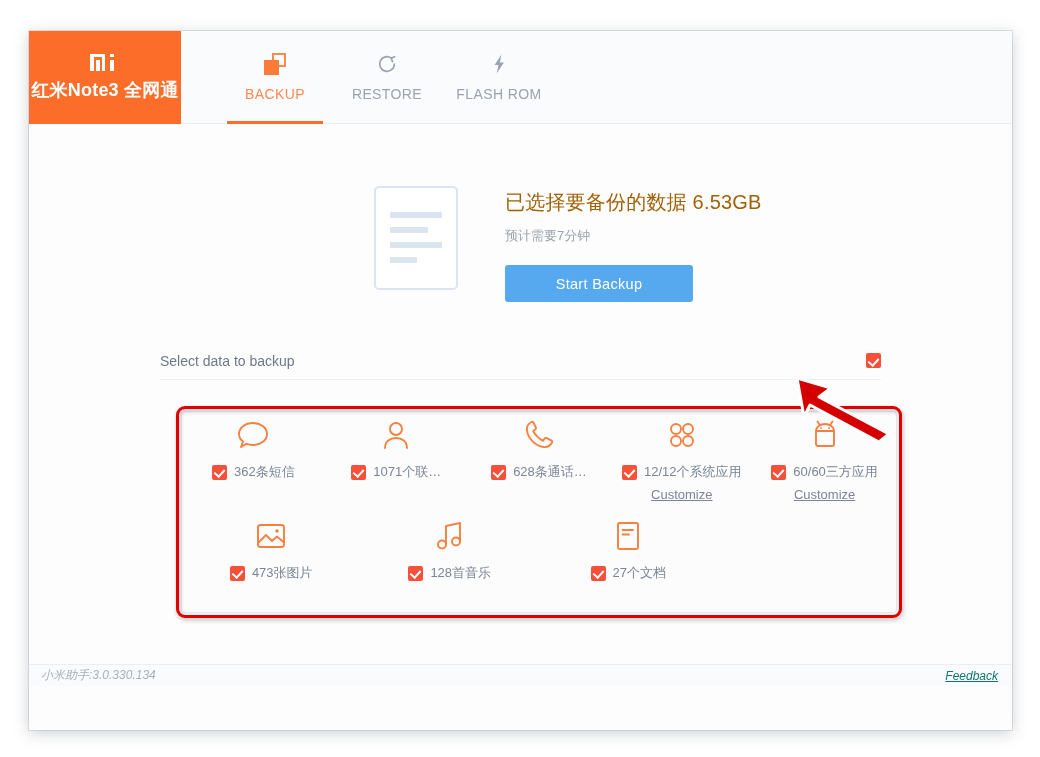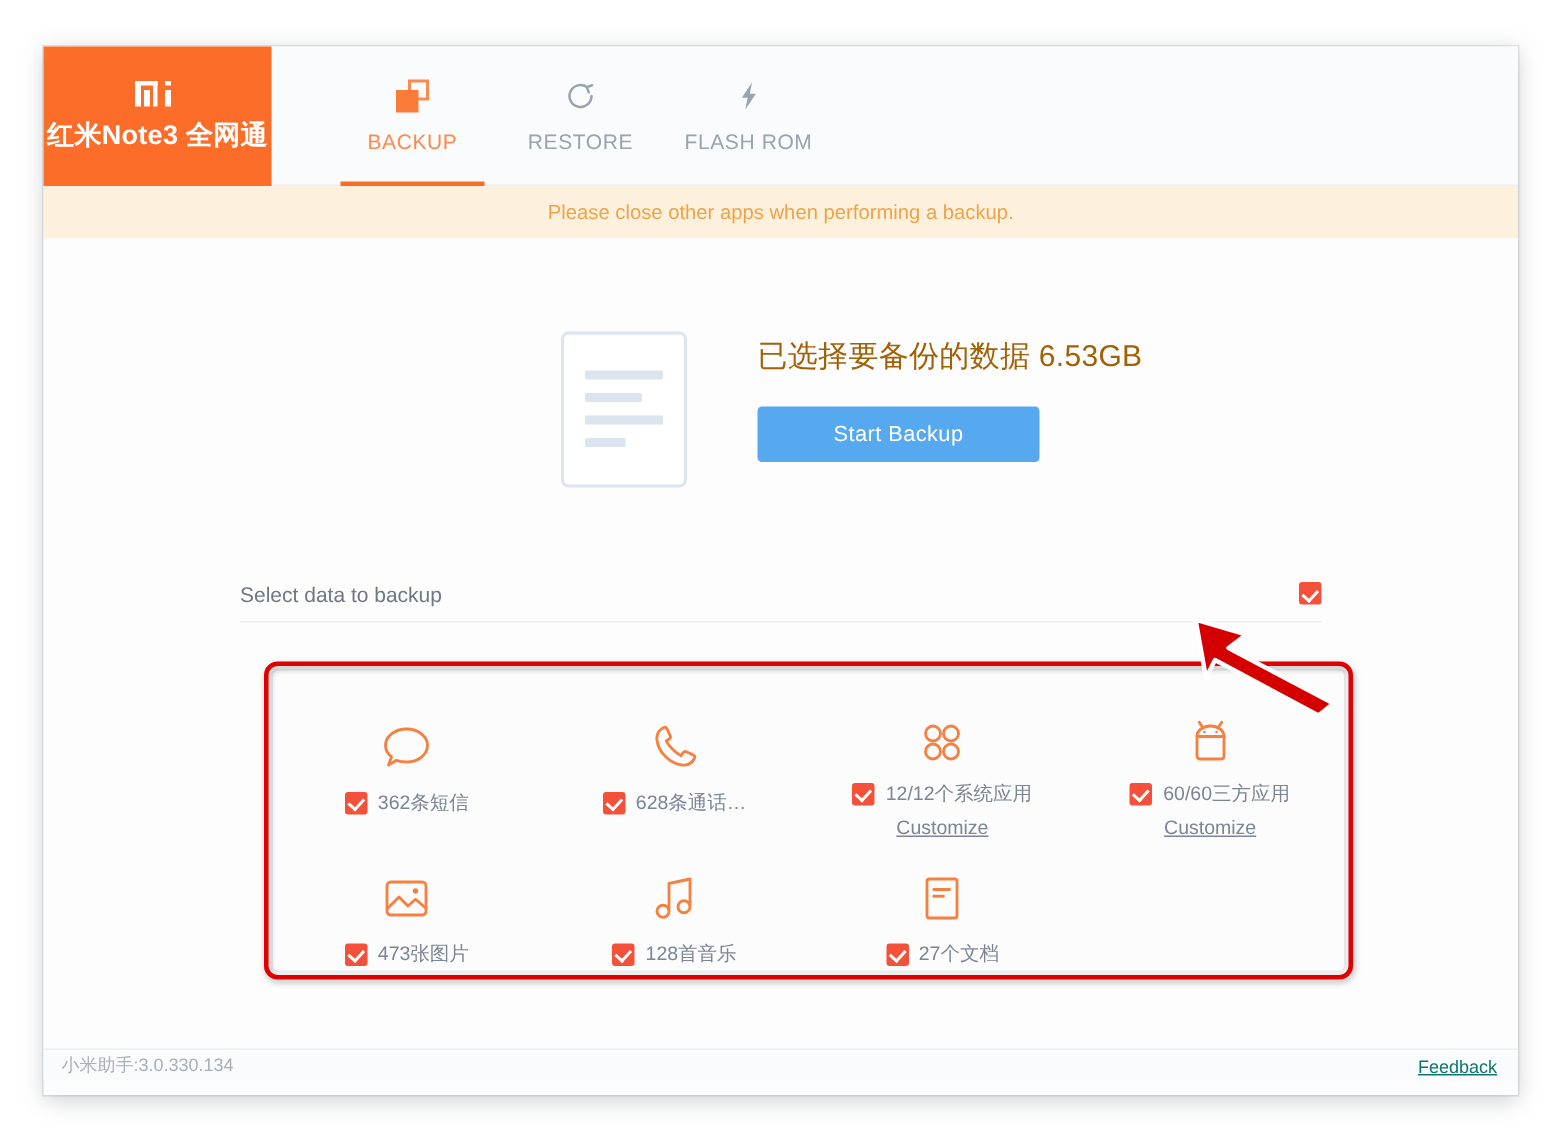--- a/index.html
+++ b/index.html
@@ -250,21 +250,21 @@
     left: 152px; top: 287px;
     width: 716px; height: 202px;
     background: #fcfcfd;
     border: 1px solid #e6e9ee;
     border-radius: 4px;
     box-shadow: 0 1px 3px rgba(150,158,170,0.15);
   }
   .data-row {
     display: flex;
     height: 101px;
-    padding-top: 32px;
+    padding-top: 4px;
   }
   .data-item {
     flex: 1;
     display: flex; flex-direction: column;
     align-items: center;
   }
   .item-icon {
     height: 38px;
     display: flex; align-items: center; justify-content: center;
     margin-bottom: 9px;
@@ -303,20 +303,21 @@
   }
 
   
   #footer {
     position: relative;
     height: 22px;
     background: #fafbfc;
     border-top: 1px solid #eceef1;
     display: flex; align-items: center; justify-content: space-between;
     padding: 0 14px 0 12px;
+    font-style: italic;
   }
   #version {
     font-size: 12px;
     color: #a8b0bb;
   }
   #feedback {
     font-size: 12px;
     color: #0f766e;
     text-decoration: underline;
     cursor: pointer;
@@ -371,35 +372,33 @@
             </svg>
           </div>
           <div class="tab-label">FLASH ROM</div>
         </div>
 
       </div>
 
 
     </div>
 
-    <div id="notice">
-      <span>Please close other apps when performing a backup.</span>
-    </div>
 
     <div id="body">
 
       <div id="summary">
         <div id="doc-illus">
           <div class="line l1"></div>
           <div class="line l2"></div>
           <div class="line l3"></div>
           <div class="line l4"></div>
         </div>
         <div id="summary-text">
           <div id="sum-title">已选择要备份的数据 6.53GB</div>
+          <div id="sum-sub">预计需要7分钟</div>
           <button id="start-backup">Start Backup</button>
         </div>
       </div>
 
       <div id="select-row">
         <span id="select-label">Select data to backup</span>
         <span class="chk"></span>
       </div>
 
       <div id="data-card">
@@ -411,20 +410,32 @@
               <svg width="34" height="32" viewBox="0 0 34 32" fill="none" stroke="#f58040" stroke-width="1.9" stroke-linejoin="round">
                 <path d="M17 4 C25 4 31 9 31 15 C31 21 25 26 17 26 C14.5 26 12.2 25.6 10.3 24.9 L5 28 L7 22.6 C4.5 20.6 3 18 3 15 C3 9 9 4 17 4 Z"></path>
               </svg>
             </div>
             <div class="item-line">
               <span class="chk"></span>
               <span class="item-label">362条短信</span>
             </div>
           </div>
 
+          <div class="data-item">
+            <div class="item-icon">
+              <svg width="32" height="32" viewBox="0 0 32 32" fill="none" stroke="#f58040" stroke-width="1.9" stroke-linecap="round">
+                <circle cx="16" cy="10" r="6"></circle>
+                <path d="M5 29 C5 22.5 10 19 16 19 C22 19 27 22.5 27 29"></path>
+              </svg>
+            </div>
+            <div class="item-line">
+              <span class="chk"></span>
+              <span class="item-label">1071个联…</span>
+            </div>
+          </div>
 
           <div class="data-item">
             <div class="item-icon">
               <svg width="32" height="32" viewBox="0 0 32 32" fill="none" stroke="#f58040" stroke-width="1.9" stroke-linejoin="round">
                 <path d="M8.5 3 C5.5 4.5 3.5 7.5 4 11.5 C5 19.5 12.5 27 20.5 28 C24.5 28.5 27.5 26.5 29 23.5 C29.4 22.6 29 21.8 28.2 21.4 L23.6 19.2 C22.8 18.8 22 19 21.5 19.7 L20 21.8 C16.6 20.2 11.8 15.4 10.2 12 L12.3 10.5 C13 10 13.2 9.2 12.8 8.4 L10.6 3.8 C10.2 3 9.4 2.6 8.5 3 Z"></path>
               </svg>
             </div>
             <div class="item-line">
               <span class="chk"></span>
               <span class="item-label">628条通话…</span>

